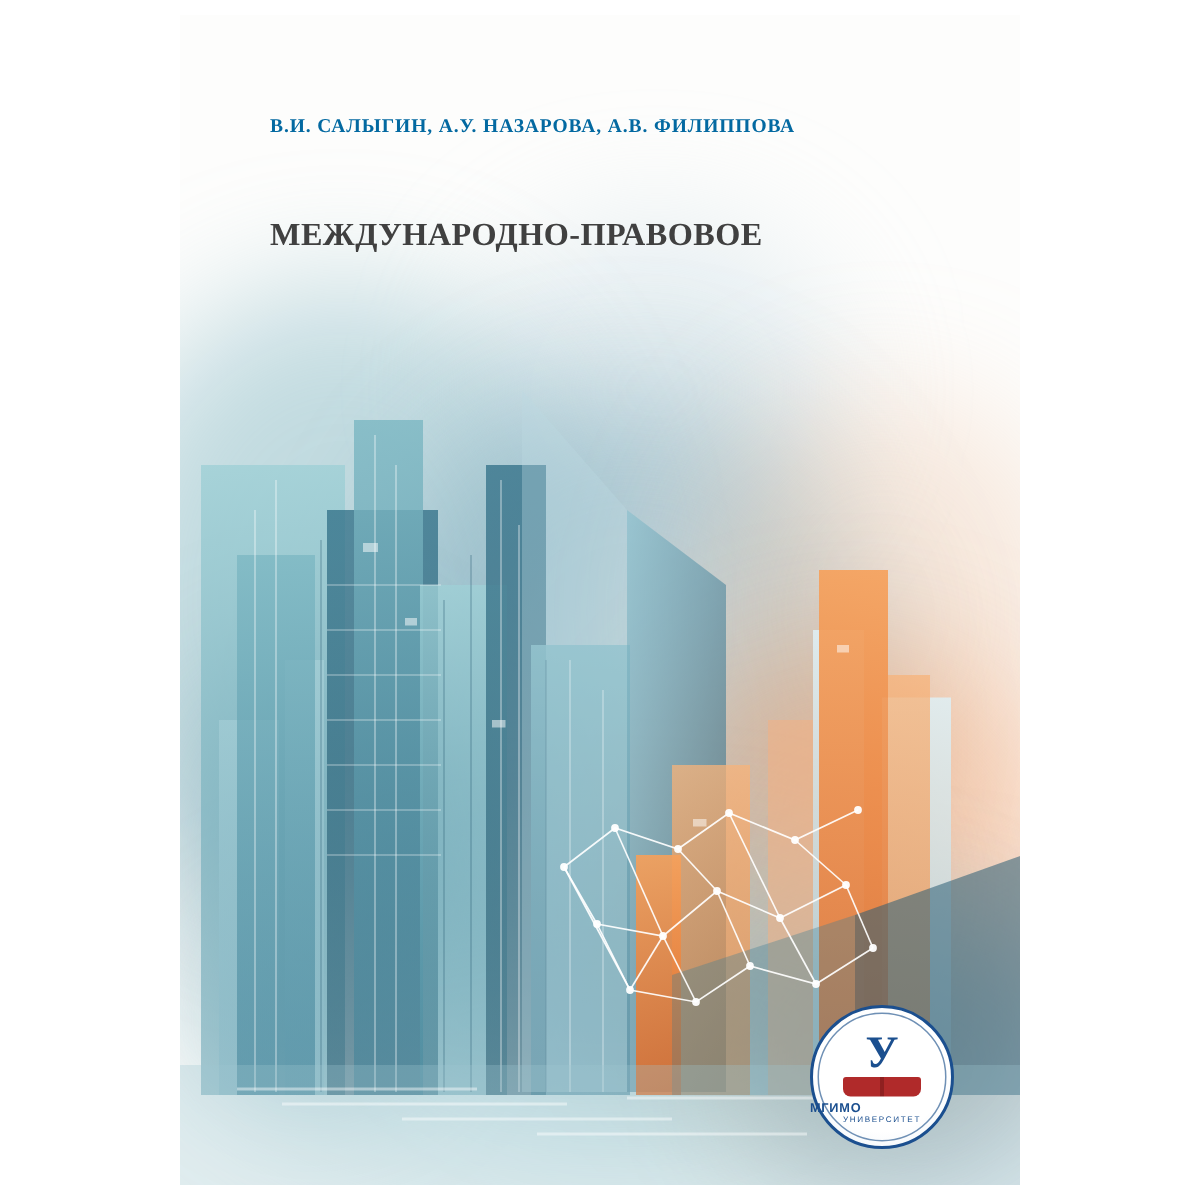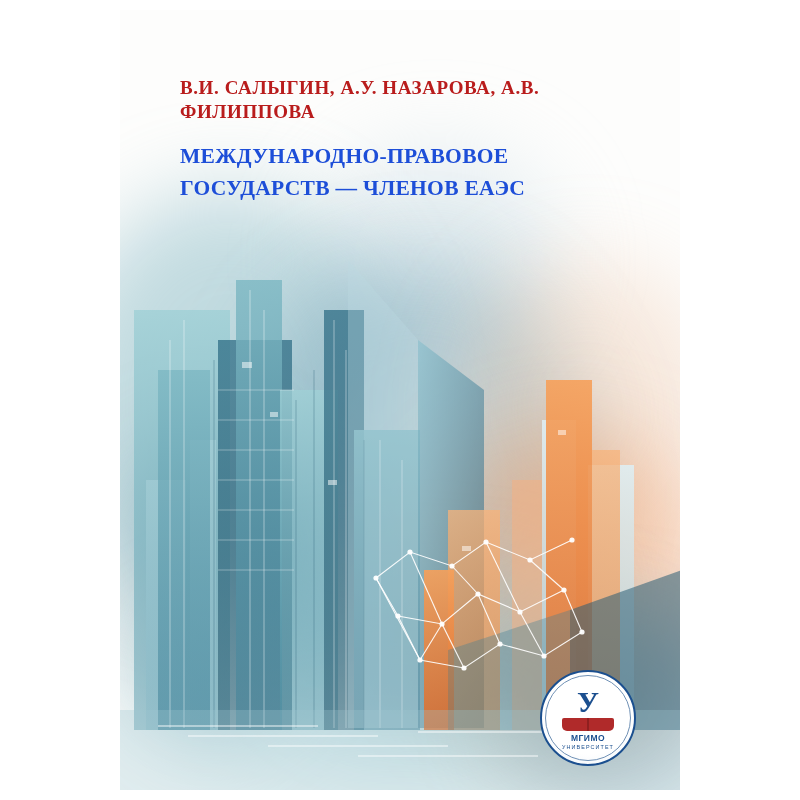--- a/index.html
+++ b/index.html
@@ -59,36 +59,36 @@
   }
 
   
   .authors {
     position: absolute;
     left: 62px;
     top: 66px;
     width: 470px;
     font-family: "Liberation Serif", serif;
     font-weight: bold;
-    font-size: 19px;
+    font-size: 13px;
     letter-spacing: 0.6px;
-    color: #b91c1c;
+    color: #0369a1;
     line-height: 1.25;
   }
 
   .title {
     position: absolute;
     left: 62px;
     top: 131px;
     width: 480px;
     font-family: "Liberation Serif", serif;
     font-weight: bold;
     font-size: 21.5px;
     letter-spacing: 0.3px;
-    color: #1d4ed8;
+    color: #404040;
     line-height: 1.47;
     text-transform: uppercase;
   }
   .title .line { display: block; white-space: nowrap; }
 
   
   .emblem {
     position: absolute;
     left: 422px;
     top: 660px;
@@ -125,21 +125,21 @@
     top: 48px;
     width: 52px;
     height: 13px;
     background: linear-gradient(90deg,#b02a2a 0 48%, #8f2020 48% 52%, #b02a2a 52% 100%);
     border-radius: 2px 2px 5px 5px;
   }
   .emblem .abbr {
     position: absolute;
     left: 0; right: 0;
     top: 63px;
-    text-align: center;
+    text-align: left;
     font-family: "Liberation Sans", sans-serif;
     font-size: 8.5px;
     font-weight: bold;
     letter-spacing: 0.5px;
     color: #1b4f8f;
   }
   .emblem .uni {
     position: absolute;
     left: 0; right: 0;
     top: 74px;
@@ -312,21 +312,20 @@
         <circle cx="132" cy="124" r="2.6"></circle>
         <circle cx="176" cy="136" r="2.6"></circle>
         <circle cx="214" cy="112" r="2.6"></circle>
       </g>
     </svg>
 
     <div class="authors">В.И. САЛЫГИН, А.У. НАЗАРОВА, А.В. ФИЛИППОВА</div>
 
     <div class="title">
       <span class="line">МЕЖДУНАРОДНО-ПРАВОВОЕ</span>
-      <span class="line">ГОСУДАРСТВ — ЧЛЕНОВ ЕАЭС</span>
     </div>
 
     <div class="emblem">
       <div class="ring"></div>
       <div class="inner-ring"></div>
       <div class="mark">У</div>
       <div class="book"></div>
       <div class="abbr">МГИМО</div>
       <div class="uni">УНИВЕРСИТЕТ</div>
     </div>

